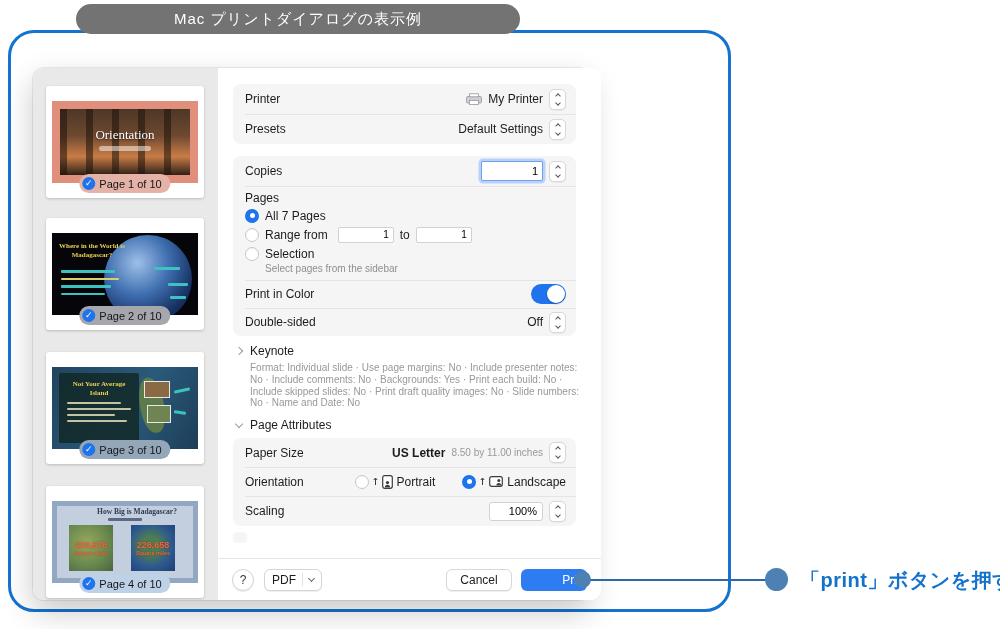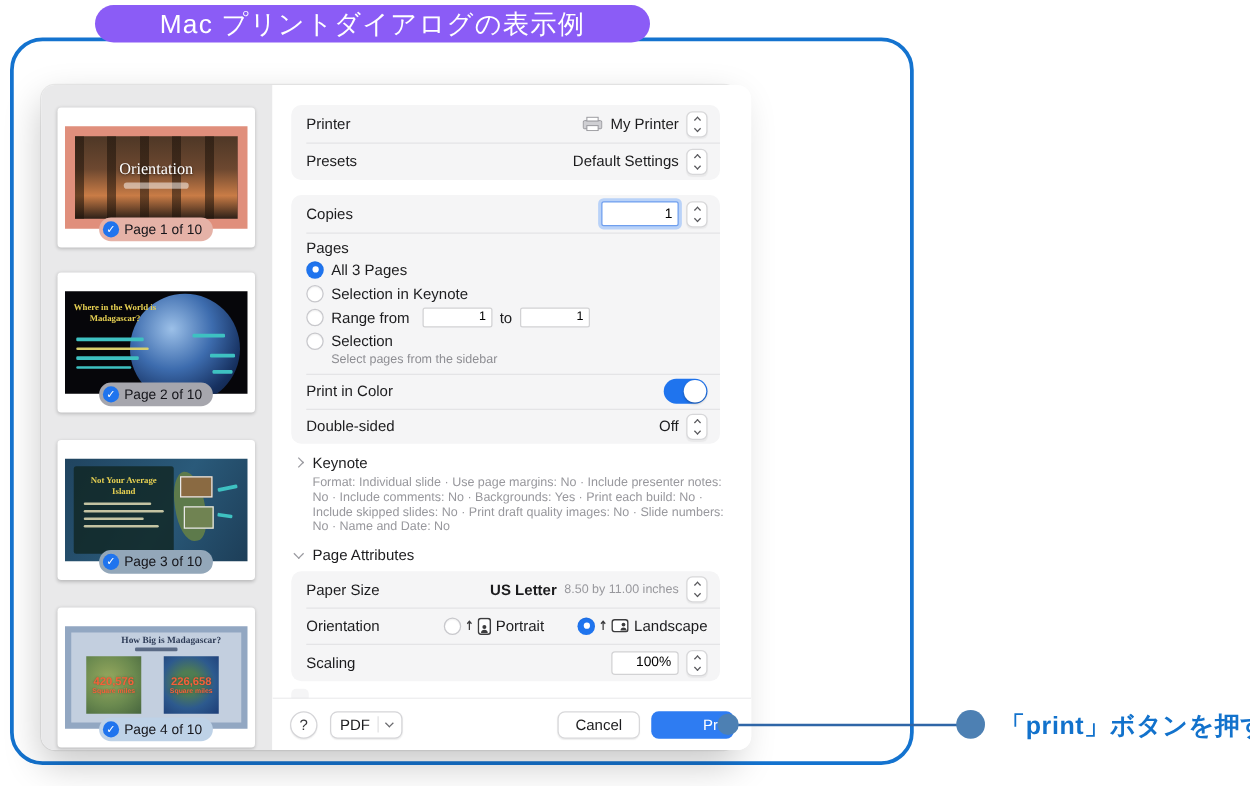--- a/index.html
+++ b/index.html
@@ -3,22 +3,22 @@
 <meta charset="utf-8">
 <style>
   * { box-sizing: border-box; margin: 0; padding: 0; }
   body { margin:0; background:#fff; font-family:"Liberation Sans", sans-serif; }
   .canvas { position:relative; width:1000px; height:629px; background:#fff; overflow:hidden; }
 
   
   .frame { position:absolute; left:8px; top:30px; width:723px; height:582px;
            border:3px solid #1473CF; border-radius:26px; z-index:1; }
   .bubble { position:absolute; left:76px; top:4px; width:444px; height:30px;
-            background:#8b5cf6; border-radius:15px; display:flex; align-items:center;
-            justify-content:center; color:#fff; font-size:21px; letter-spacing:1px; z-index:3; }
+            background:#737373; border-radius:15px; display:flex; align-items:center;
+            justify-content:center; color:#fff; font-size:15px; letter-spacing:1px; z-index:3; }
 
   
   .dialog { position:absolute; left:33px; top:68px; width:557px; height:532px;
             background:#fff; border-radius:11px; display:flex; z-index:2;
             box-shadow:0 12px 30px rgba(0,0,0,.22), 0 0 0 1px rgba(0,0,0,.07); }
 
   
   .sidebar { width:185px; flex:none; background:#e9e9ea; border-radius:11px 0 0 11px; position:relative; overflow:hidden; }
   .card { position:absolute; left:13px; width:158px; height:112px; background:#fff;
           border-radius:3px; box-shadow:0 1px 3px rgba(0,0,0,.2); }
@@ -275,25 +275,21 @@
             <span class="stepper">
                 <span class="cu"></span>
                 <span class="cdn"></span>
               </span>
           </span>
         </div>
         <div class="pages bt">
           <div class="pages-label">Pages</div>
           <div class="radio-row">
             <span class="radio sel"></span>
-            <span>All 3 Pages</span>
-          </div>
-          <div class="radio-row">
-            <span class="radio"></span>
-            <span>Selection in Keynote</span>
+            <span>All 7 Pages</span>
           </div>
           <div class="radio-row">
             <span class="radio"></span>
             <span>Range from</span>
             <input class="mini-input" style="margin-left: 4px;" value="1">
             <span>to</span>
             <input class="mini-input" value="1" style="">
           </div>
           <div class="radio-row">
             <span class="radio"></span>

